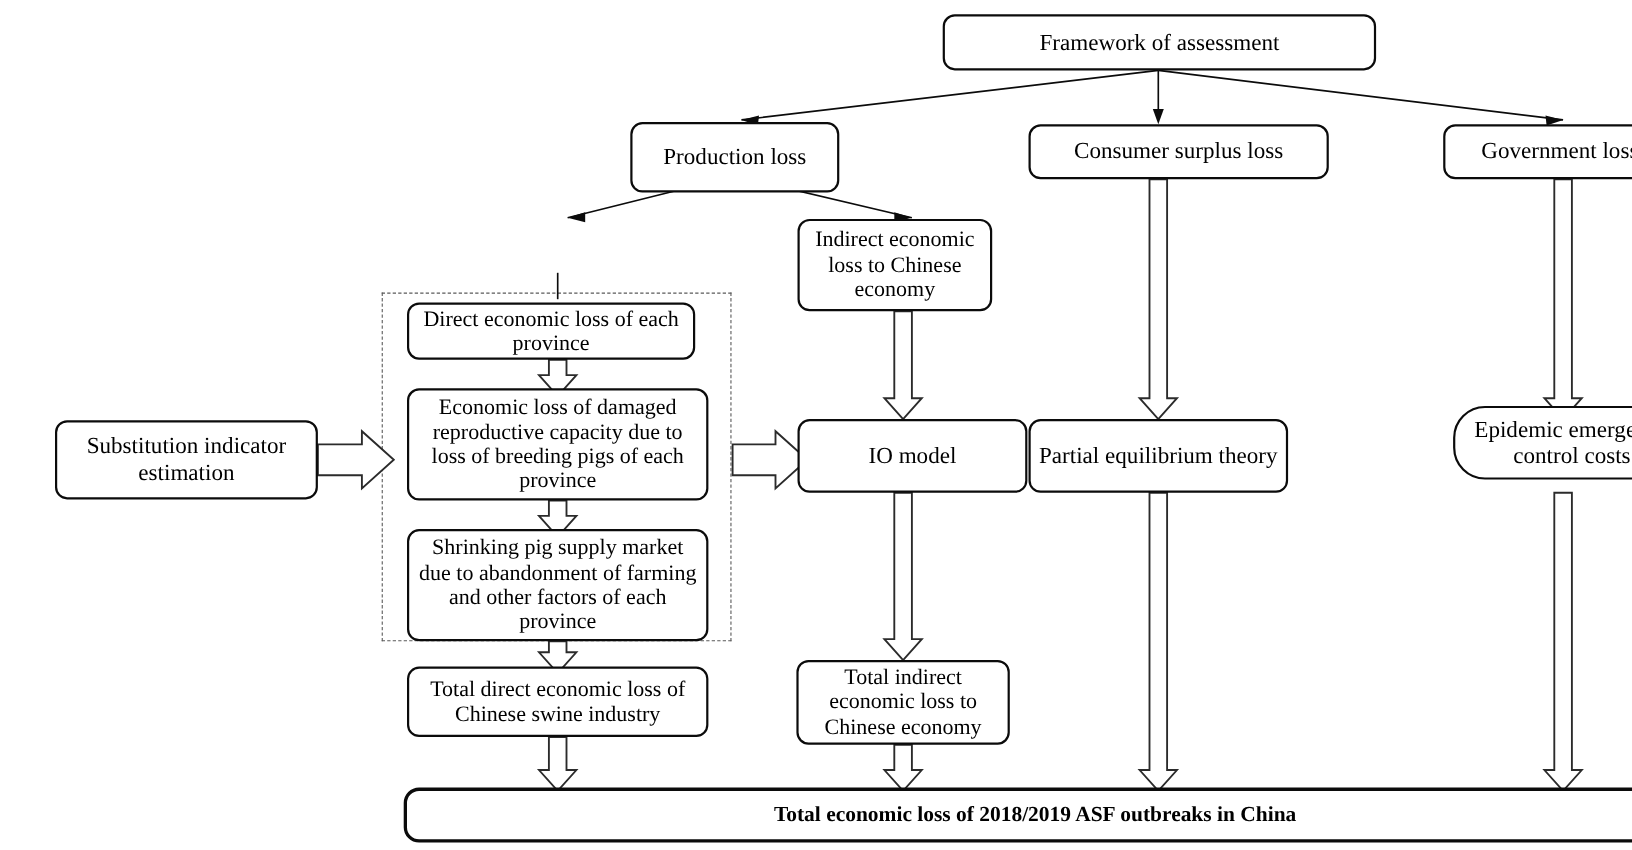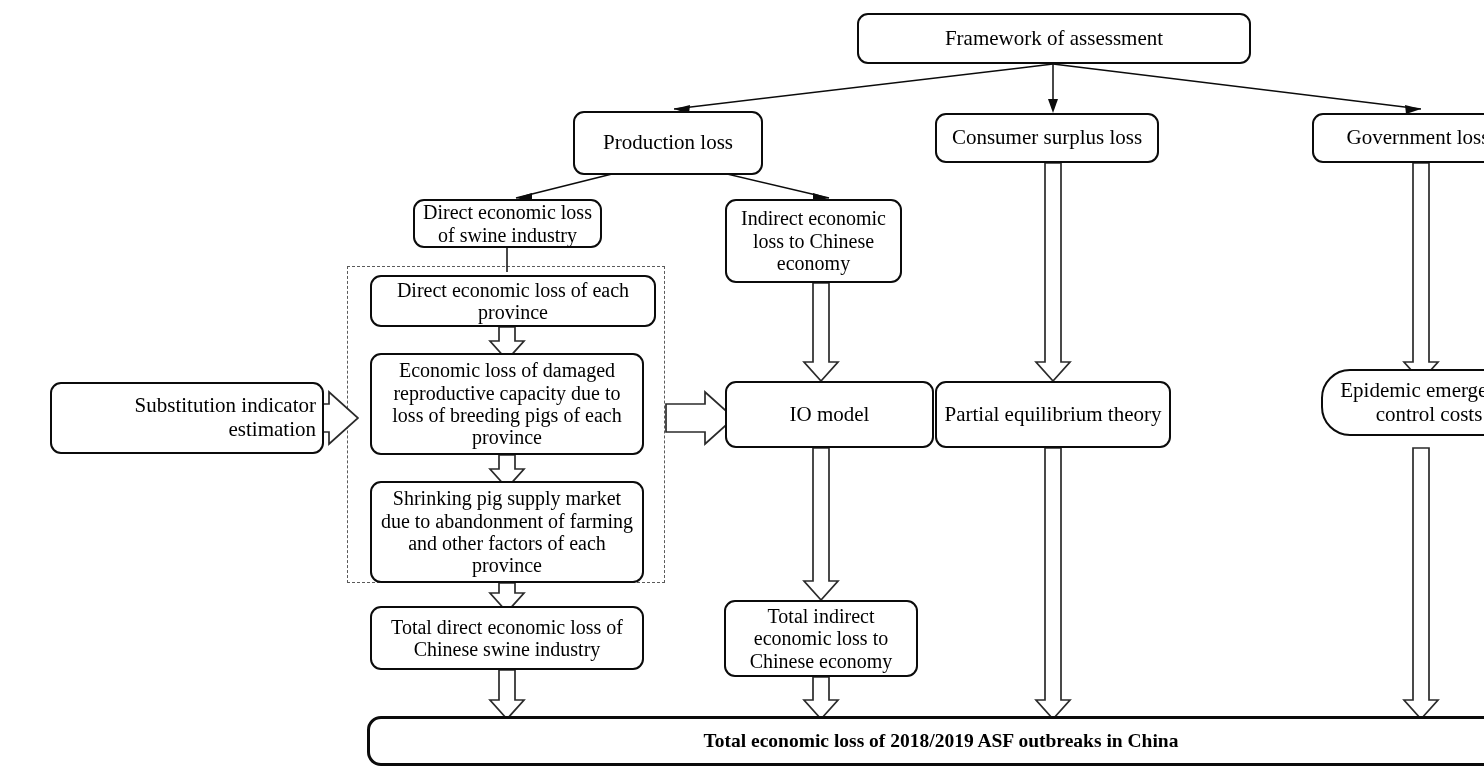--- a/index.html
+++ b/index.html
@@ -140,41 +140,38 @@
   </svg>
 
   <div class="node" style="left:817px;top:13px;width:394px;height:51px;">
     <span>Framework of assessment</span>
   </div>
 
   <div class="node" style="left:533px;top:111px;width:190px;height:64px;">
     <span>Production loss</span>
   </div>
 
-  <div class="node" style="left:895px;top:113px;width:224px;height:50px;">
+  <div class="node" style="left:895px;top:113px;width:273px;height:50px;">
     <span>Consumer surplus loss</span>
   </div>
 
   <div class="node" style="left:1272px;top:113px;width:212px;height:50px;">
     <span>Government loss</span>
   </div>
 
-  <div class="node" style="left:373px;top:199px;width:189px;height:49px;font-size:20px;">
-    <span>Direct economic loss of swine industry</span>
-  </div>
 
   <div class="node" style="left:685px;top:199px;width:177px;height:84px;font-size:20px;">
     <span>Indirect economic loss to Chinese economy</span>
   </div>
 
-  <div class="node" style="left:10px;top:382px;width:274px;height:72px;text-align:right;">
+  <div class="node" style="left:10px;top:382px;width:239px;height:72px;">
     <span>Substitution indicator estimation</span>
   </div>
 
-  <div class="node" style="left:330px;top:275px;width:286px;height:52px;font-size:20px;justify-content:center;">
+  <div class="node" style="left:330px;top:275px;width:262px;height:52px;font-size:20px;justify-content:center;">
     <span>Direct economic loss of each province</span>
   </div>
 
   <div class="node" style="left:330px;top:353px;width:274px;height:102px;font-size:20px;">
     <span>Economic loss of damaged reproductive capacity due to loss of breeding pigs of each province</span>
   </div>
 
   <div class="node" style="left:330px;top:481px;width:274px;height:102px;font-size:20px;">
     <span>Shrinking pig supply market due to abandonment of farming and other factors of each province</span>
   </div>

